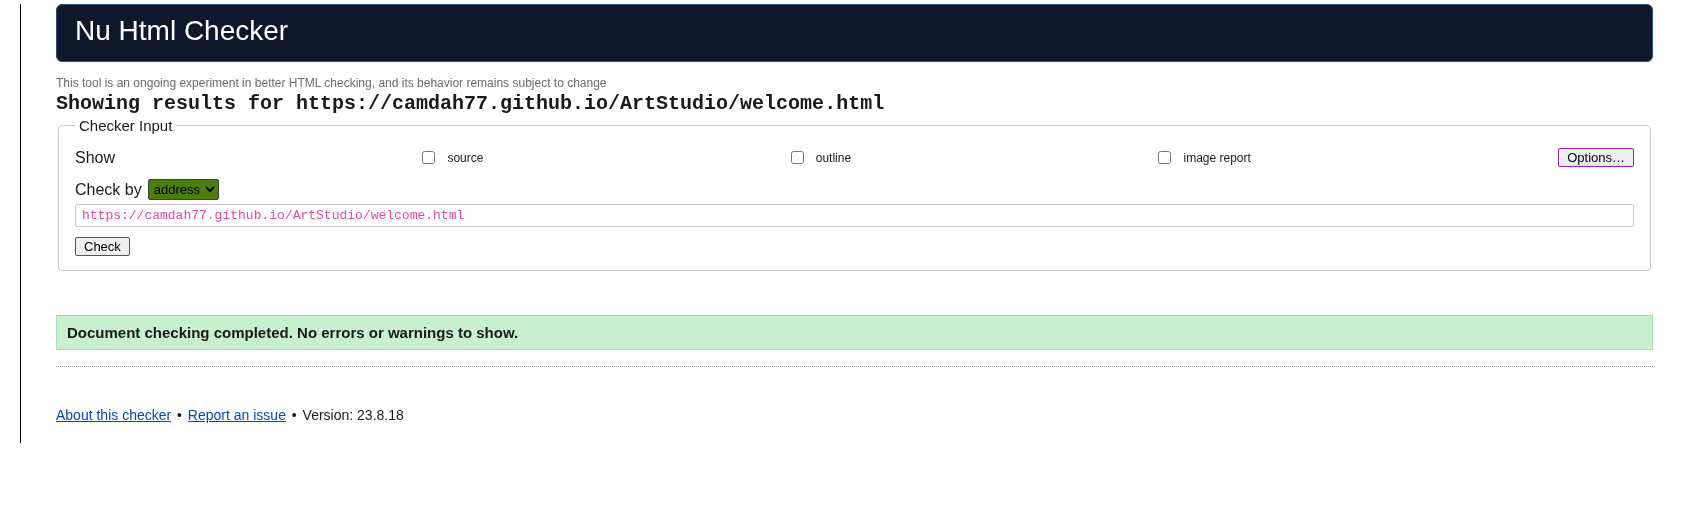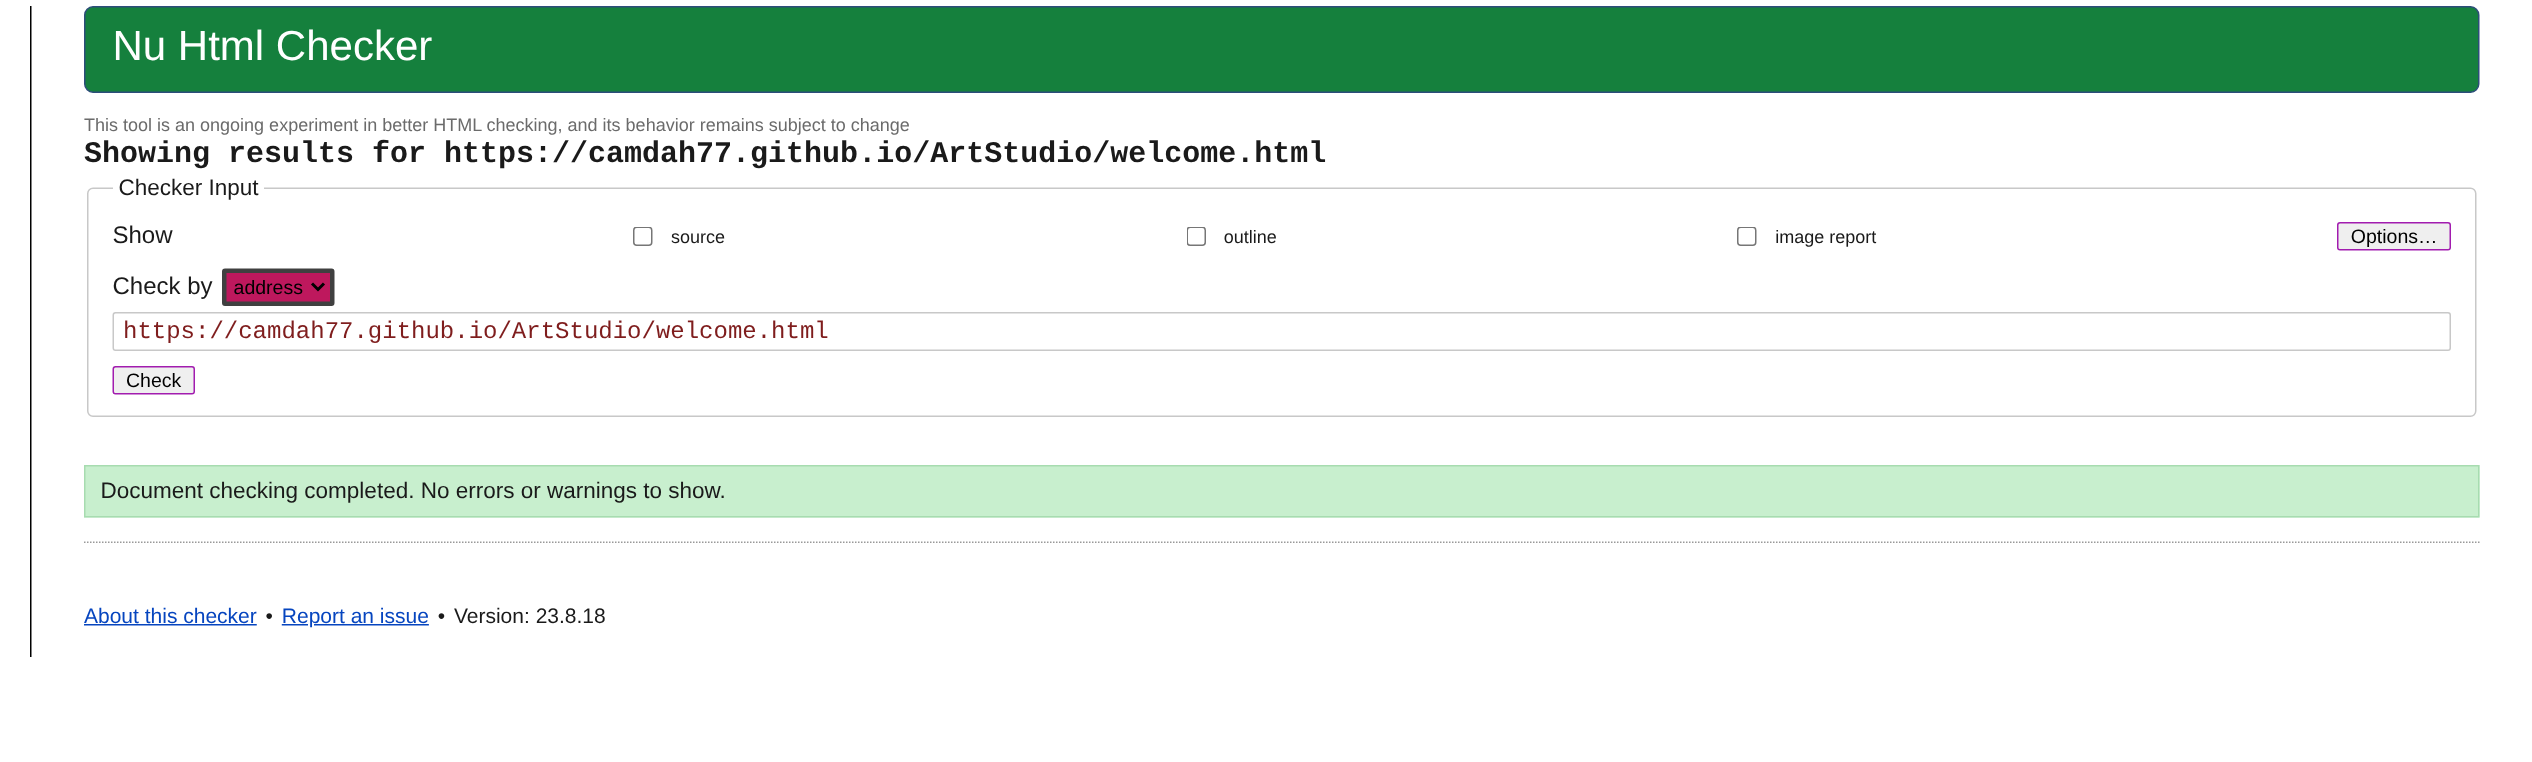--- a/index.html
+++ b/index.html
@@ -10,21 +10,21 @@
       font-family: Arial, Helvetica, sans-serif;
       background: #fff;
       color: #1a1a1a;
     }
     .page {
       margin-left: 20px;
       padding: 0 35px 20px 35px;
       border-left: 1px solid #000;
     }
     .header-banner {
-      background: #15803d;
+      background: #0f172a;
       border: 1px solid #2d4d7a;
       border-radius: 6px;
       padding: 10px 18px 14px 18px;
       margin-top: 4px;
     }
     .header-title {
       color: #fff;
       font-size: 28px;
       font-weight: 400;
     }
@@ -84,45 +84,45 @@
       font-family: inherit;
       cursor: pointer;
     }
     .checkby-row {
       display: flex;
       align-items: center;
       gap: 6px;
       margin-bottom: 4px;
     }
     .checkby-select {
-      border: 3px solid #404040;
-      background: #be185d;
+      border: 1px solid #404040;
+      background: #4d7c0f;
       font-size: 13px;
       padding: 1px;
       border-radius: 2px;
     }
     .url-input {
       width: 100%;
       border: 1px solid #c8c8c8;
       padding: 3px 6px;
       font-family: "Courier New", monospace;
-      font-size: 16px;
-      color: #7f1d1d;
+      font-size: 13px;
+      color: #ec4899;
       border-radius: 2px;
     }
     .check-btn-wrap {
       margin-top: 10px;
     }
     .success-banner {
       background: #c8efce;
       border: 1px solid #a7dcb0;
       padding: 8px 10px;
-      margin-top: 32px;
+      margin-top: 44px;
       font-size: 15px;
-      font-weight: 400;
+      font-weight: 700;
       color: #1a1a1a;
     }
     .meta-line {
       font-size: 13px;
       color: #1a1a1a;
       margin-top: 8px;
     }
     .divider {
       border: none;
       border-top: 1px dotted #999;

